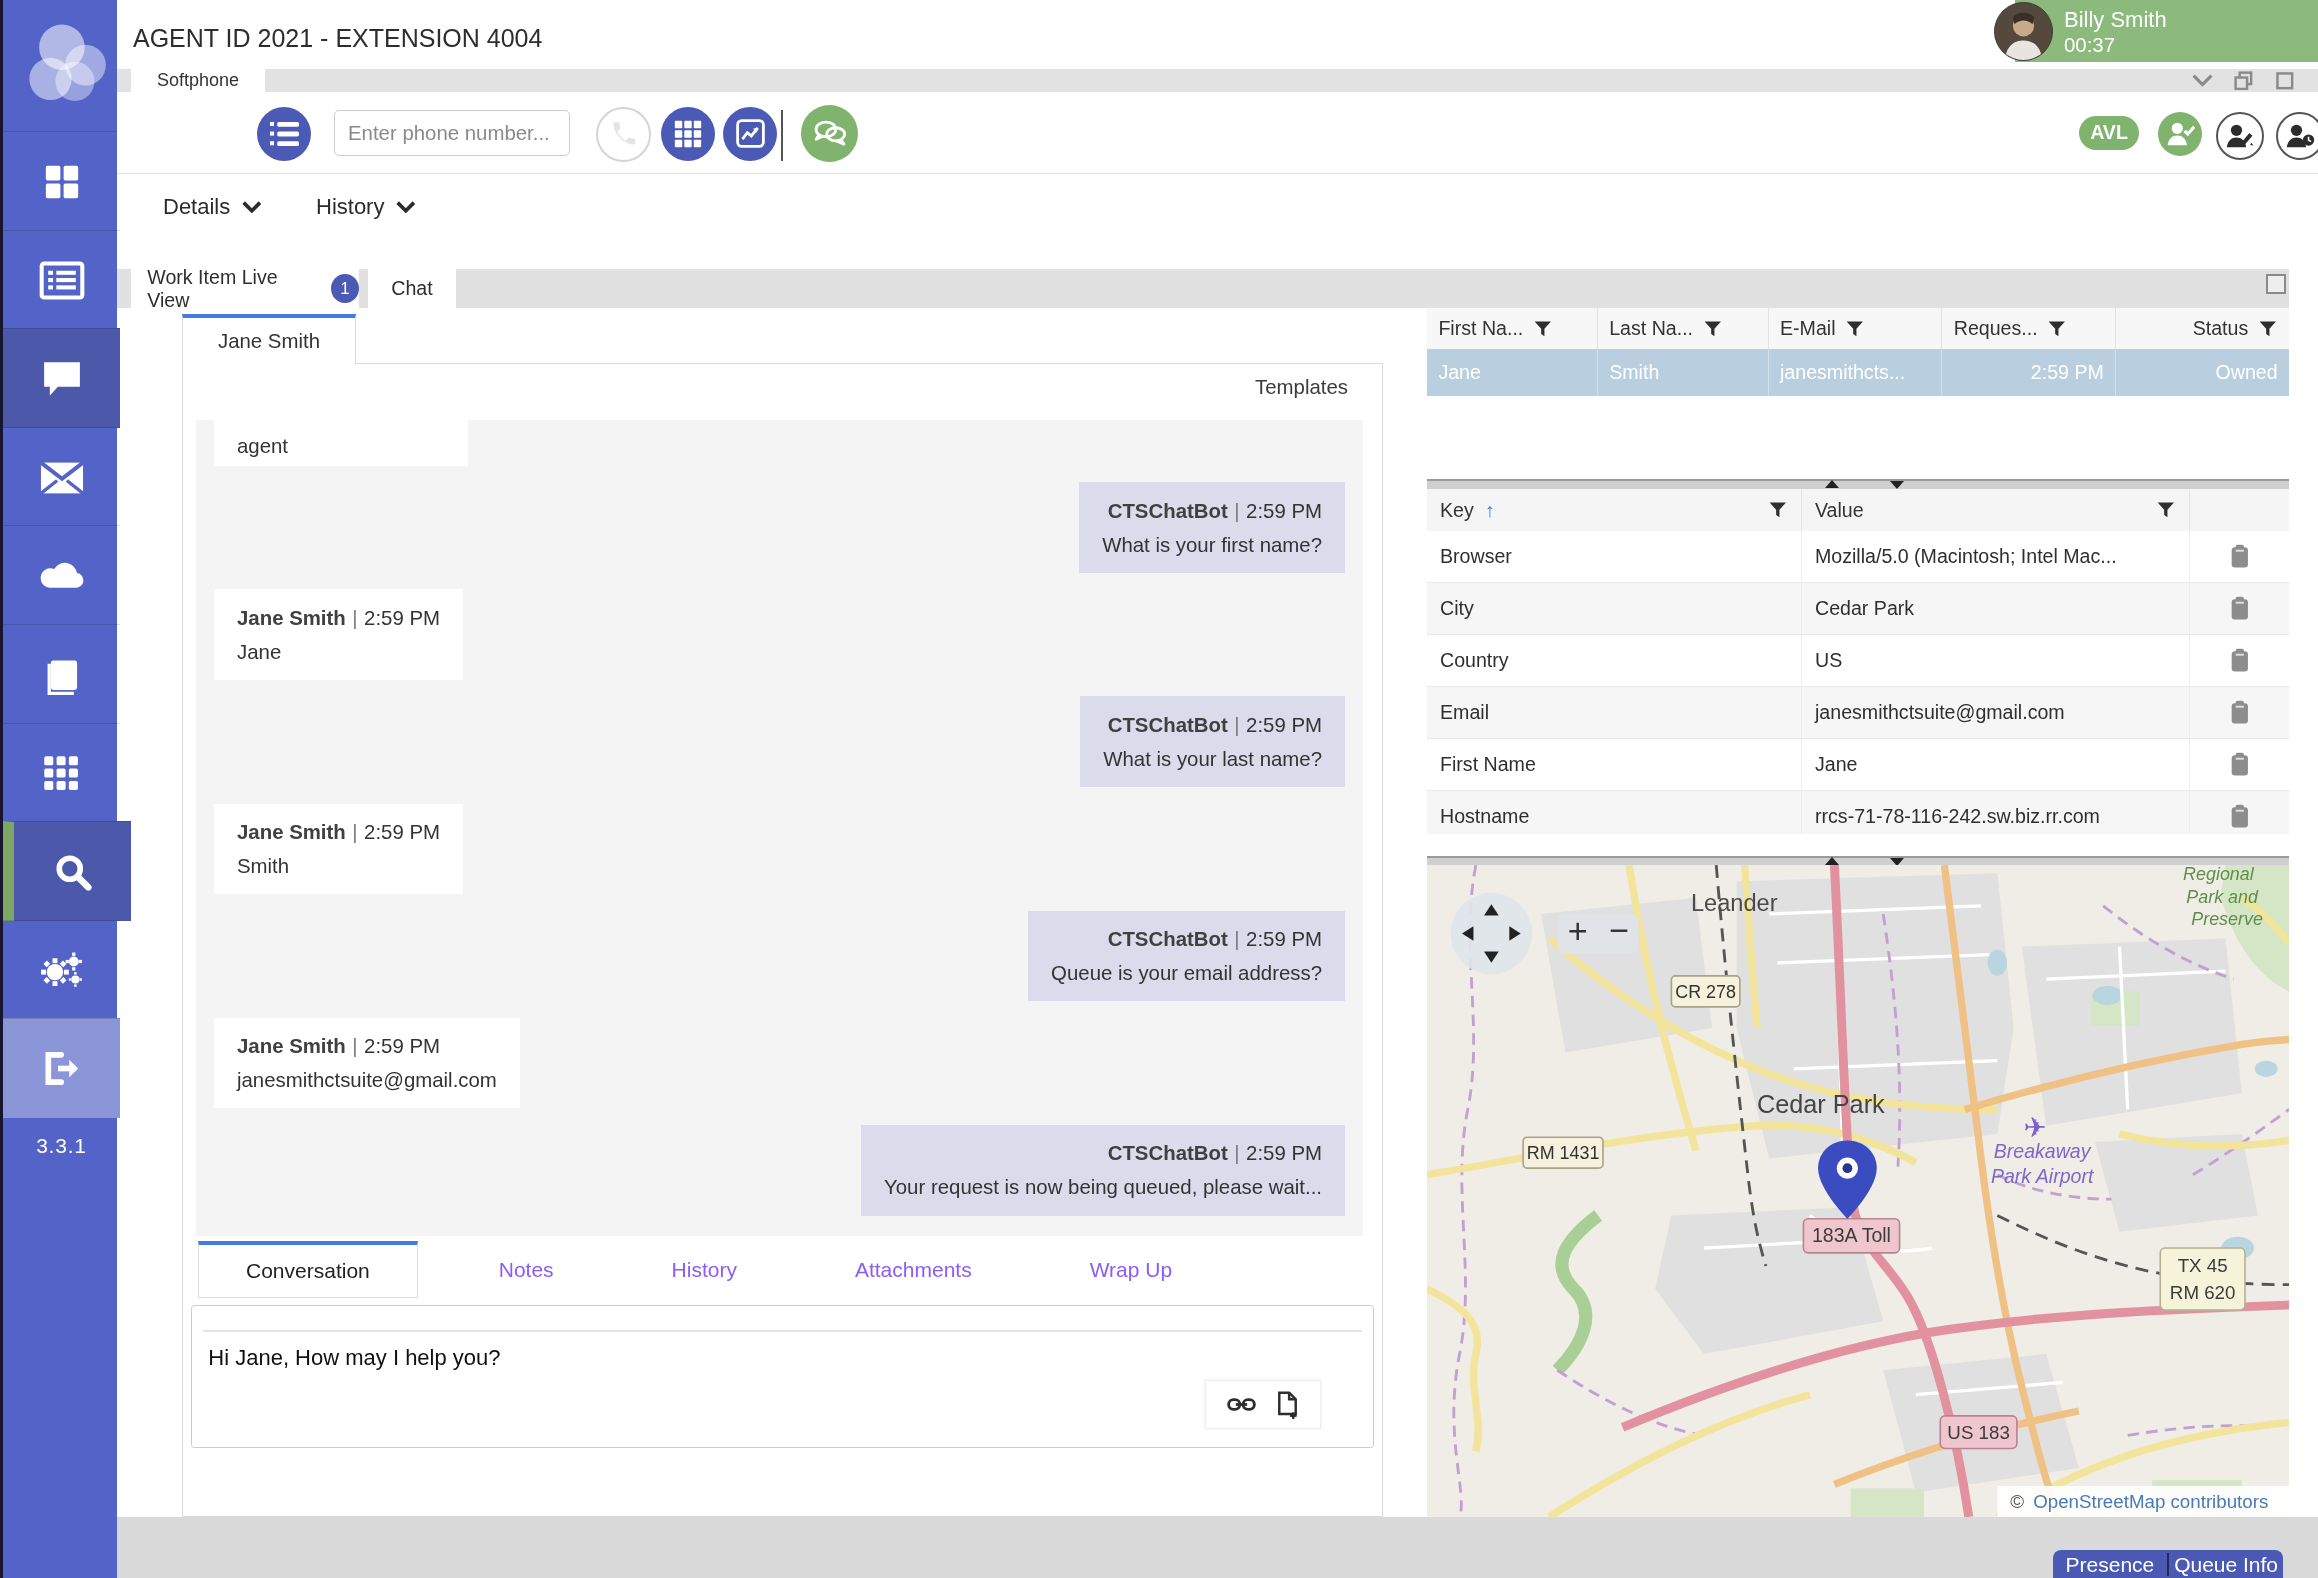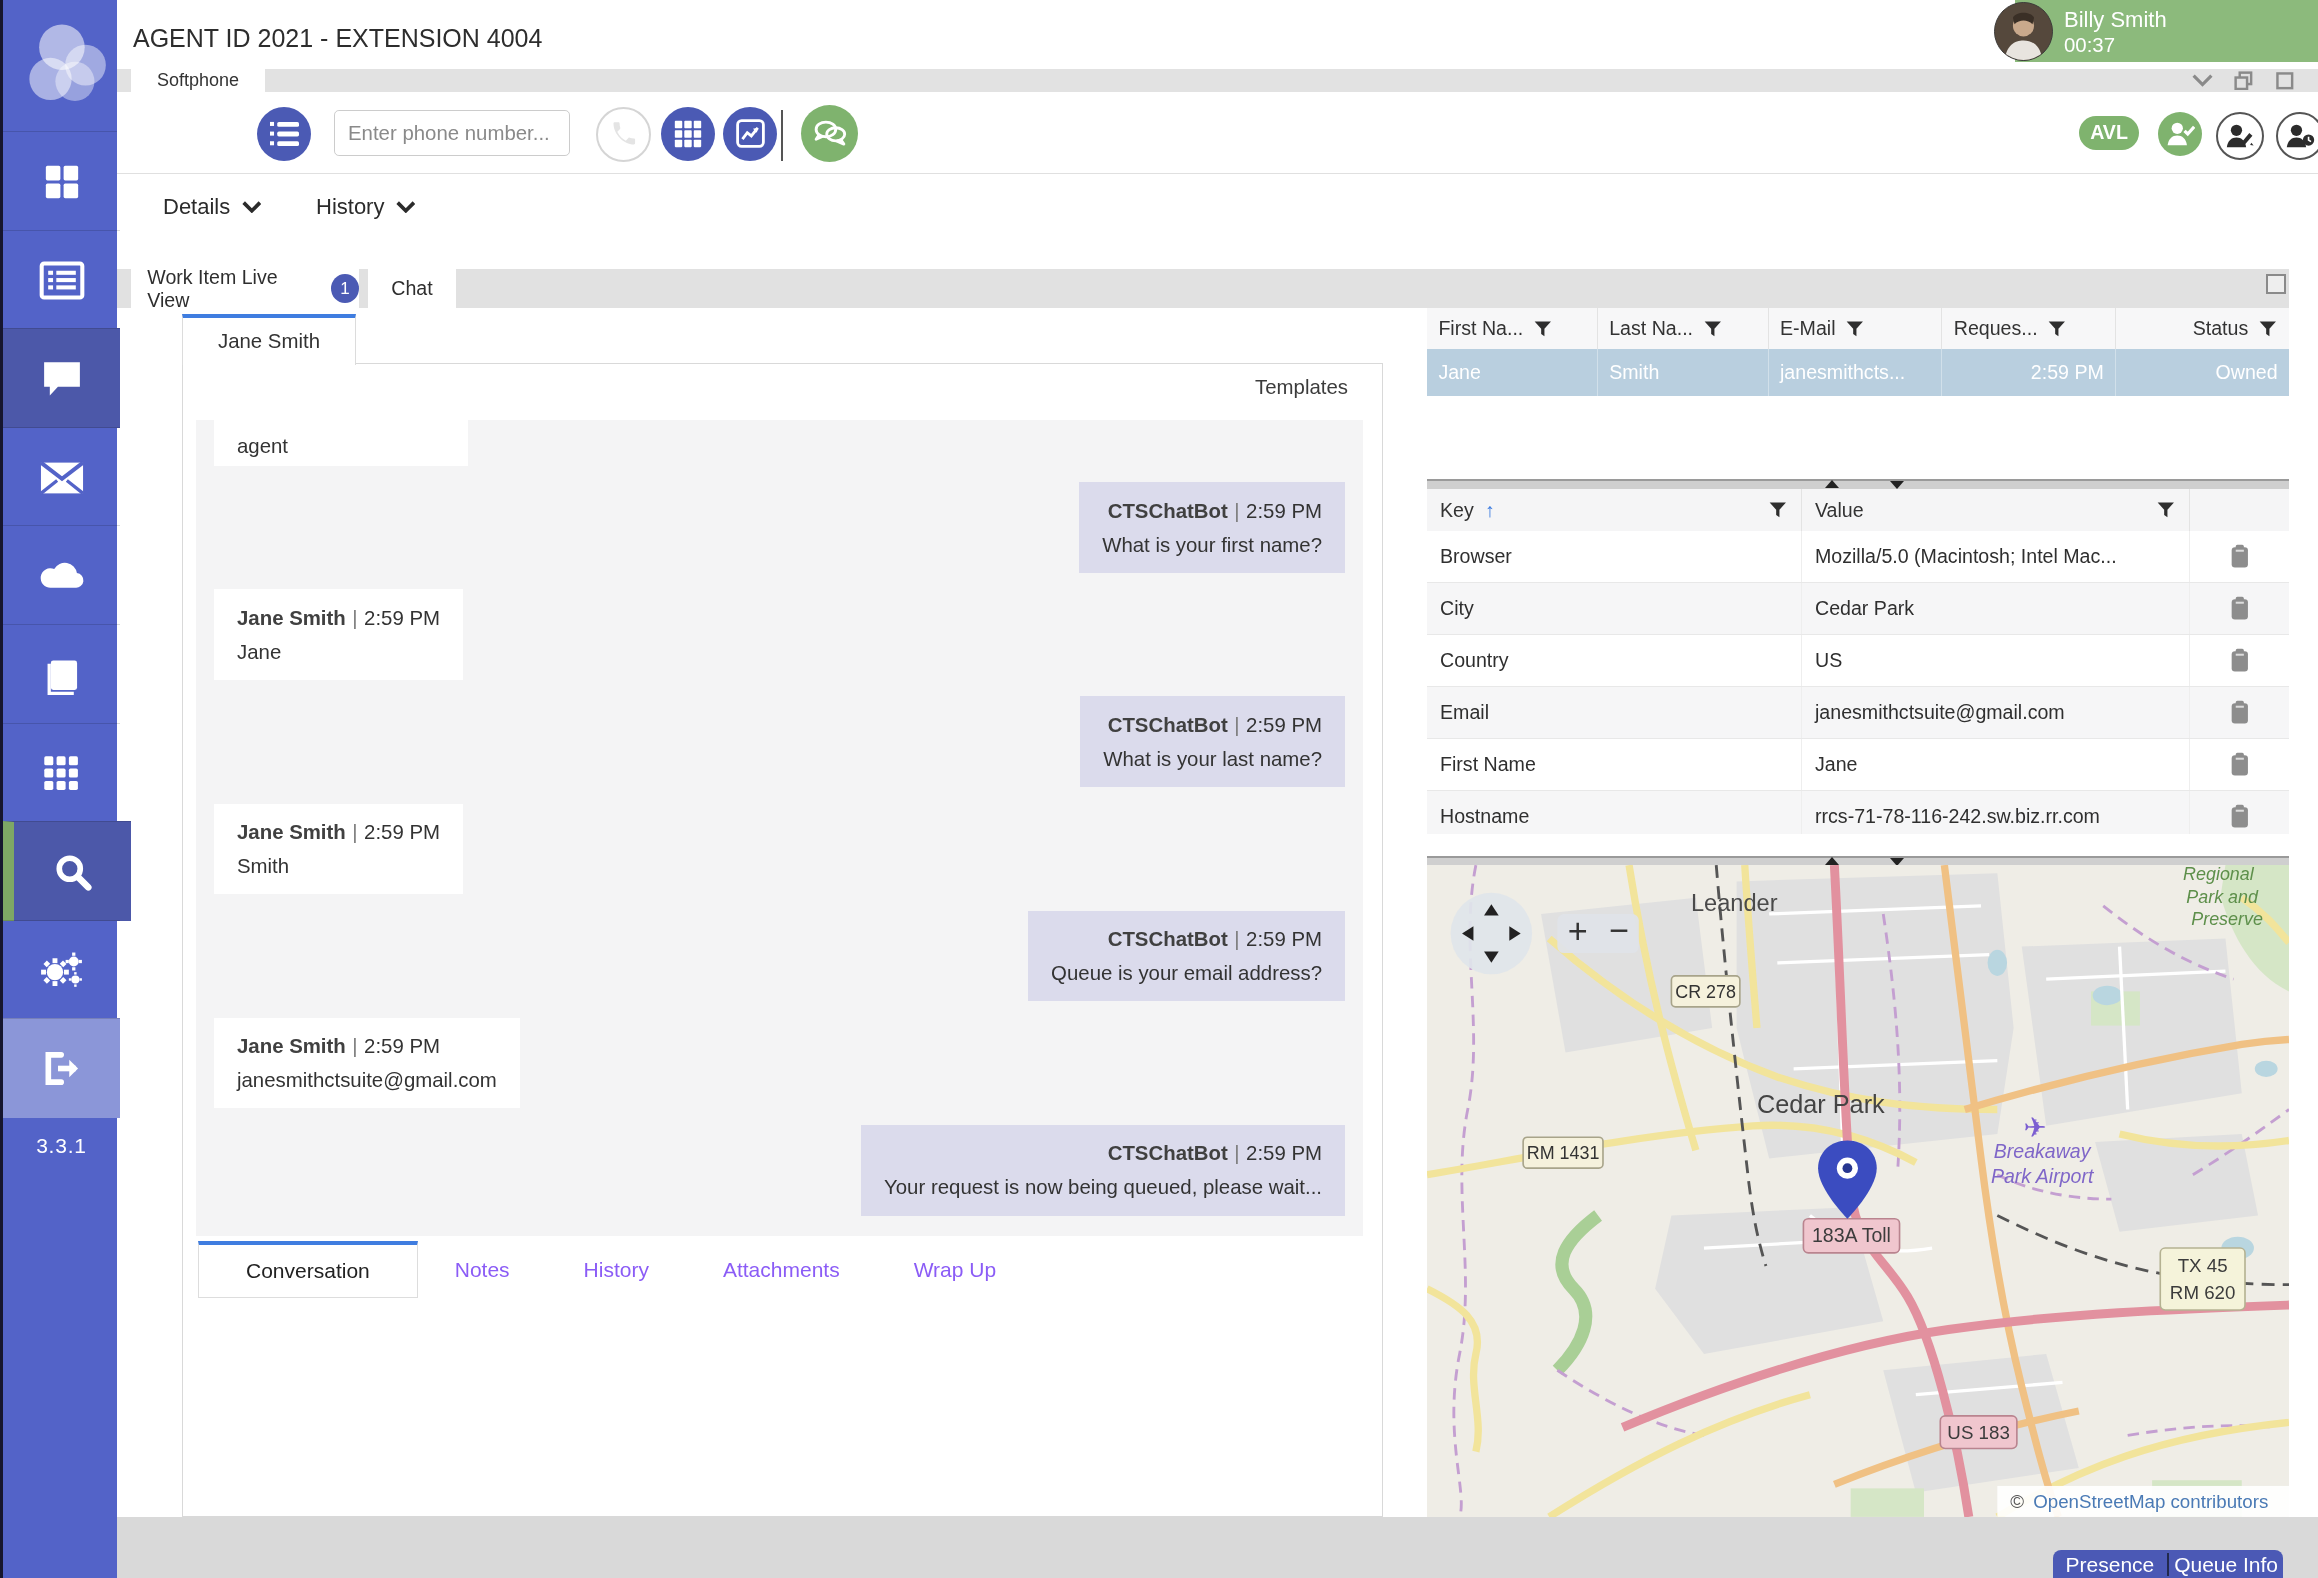--- a/index.html
+++ b/index.html
@@ -46,21 +46,21 @@
   .templates{left:1210px;top:376px;width:138px;text-align:right;font-size:20.4px;color:#3c3c3c;cursor:pointer;z-index:2;}
   .chat-messages{left:196px;top:420px;width:1167px;height:816px;background:#f4f4f5;overflow:hidden;padding:0 18px;box-sizing:border-box;z-index:2;}
   .partial-bubble{width:254px;height:46px;background:#fff;display:flex;align-items:flex-end;padding:0 0 8.1px 23px;box-sizing:border-box;font-size:20.4px;color:#333;}
   .msg-row{display:flex;justify-content:flex-start;margin-top:16.3px;}
   .msg-row.right{justify-content:flex-end;}
   .bubble{background:#fff;padding:11.4px 23px;font-size:20.4px;line-height:34px;color:#333;max-width:733px;}
   .msg-row.right .bubble{background:#dbdbec;text-align:right;}
   .bubble .author{font-weight:bold;color:#404040;}
   .bubble .sep{color:#7a7a7a;padding:0 6.5px;}
   
-  .conv-tabs{left:198px;top:1241px;width:1157px;height:57px;display:flex;align-items:stretch;z-index:2;}
+  .conv-tabs{left:198px;top:1241px;width:1157px;height:57px;display:flex;align-items:stretch;z-index:2;gap:44px;}
   .conv-tab{font-size:21px;color:#8b5cf6;display:flex;align-items:center;padding:0 37px;cursor:pointer;}
   .conv-tab.active{color:#222;background:#fff;border:0.8px solid #ddd;border-top:4.1px solid #3f7de0;box-sizing:border-box;padding:0 47px;}
   
   .chat-input{left:191px;top:1305px;width:1183px;height:143px;background:#fff;border:1.6px solid #ccc;border-radius:3.3px;box-sizing:border-box;z-index:2;}
   .chat-input .rule{position:absolute;left:11.4px;right:11.4px;top:24.4px;height:1.6px;background:#e3e3e3;}
   .chat-input .text{position:absolute;left:16.3px;top:39px;font-size:22px;color:#111;}
   .attach-box{position:absolute;right:52px;bottom:18px;width:114px;height:47px;background:#fff;border:0.8px solid #eee;box-shadow:0 0 3.3px rgba(0,0,0,.08);display:flex;align-items:center;justify-content:space-evenly;}
   .btn{position:absolute;display:flex;align-items:center;justify-content:center;font-size:21px;border-radius:4.9px;cursor:pointer;}
   .btn-end{left:187px;top:1462px;width:77px;height:49px;background:#b55f4d;color:#fff;}
   .btn-close{left:274px;top:1462px;width:96px;height:49px;background:#e1e4e8;color:#2b2b2b;}
@@ -442,20 +442,43 @@
     </div>
 
   <div class="abs conv-tabs">
       <div class="conv-tab active">Conversation</div>
       <div class="conv-tab">Notes</div>
       <div class="conv-tab">History</div>
       <div class="conv-tab">Attachments</div>
       <div class="conv-tab">Wrap Up</div>
     </div>
 
+  <div class="abs chat-input">
+    <div class="rule"></div>
+    <div class="text">Hi Jane, How may I help you?</div>
+    <div class="attach-box">
+      <span>
+          <svg width="29" height="21" viewBox="0 0 36 26">
+            <g fill="none" stroke="#2e2e2e" stroke-width="3.5">
+              <rect x="2" y="7" width="14" height="12" rx="6"></rect>
+              <rect x="20" y="7" width="14" height="12" rx="6"></rect>
+              <line x1="11" y1="13" x2="25" y2="13"></line>
+            </g>
+          </svg>
+        </span>
+      <span>
+          <svg width="23" height="28" viewBox="0 0 28 34">
+            <path d="M4 2h12l8 8v18H4z" fill="none" stroke="#2e2e2e" stroke-width="3"></path>
+            <path d="M16 2v8h8" fill="none" stroke="#2e2e2e" stroke-width="3"></path>
+            <line x1="21" y1="26" x2="21" y2="34" stroke="#2e2e2e" stroke-width="3"></line>
+            <line x1="17" y1="30" x2="25" y2="30" stroke="#2e2e2e" stroke-width="3"></line>
+          </svg>
+        </span>
+    </div>
+  </div>
 
   <div class="btn btn-end">End</div>
   <div class="btn btn-close">Close</div>
   <div class="btn btn-more">•••</div>
   <div class="btn btn-send">Send</div>
 
   <div class="abs wi-header">
       <div class="wi-hcell" style="width: 171px;">
         <span>First Na...</span>
         <span>

